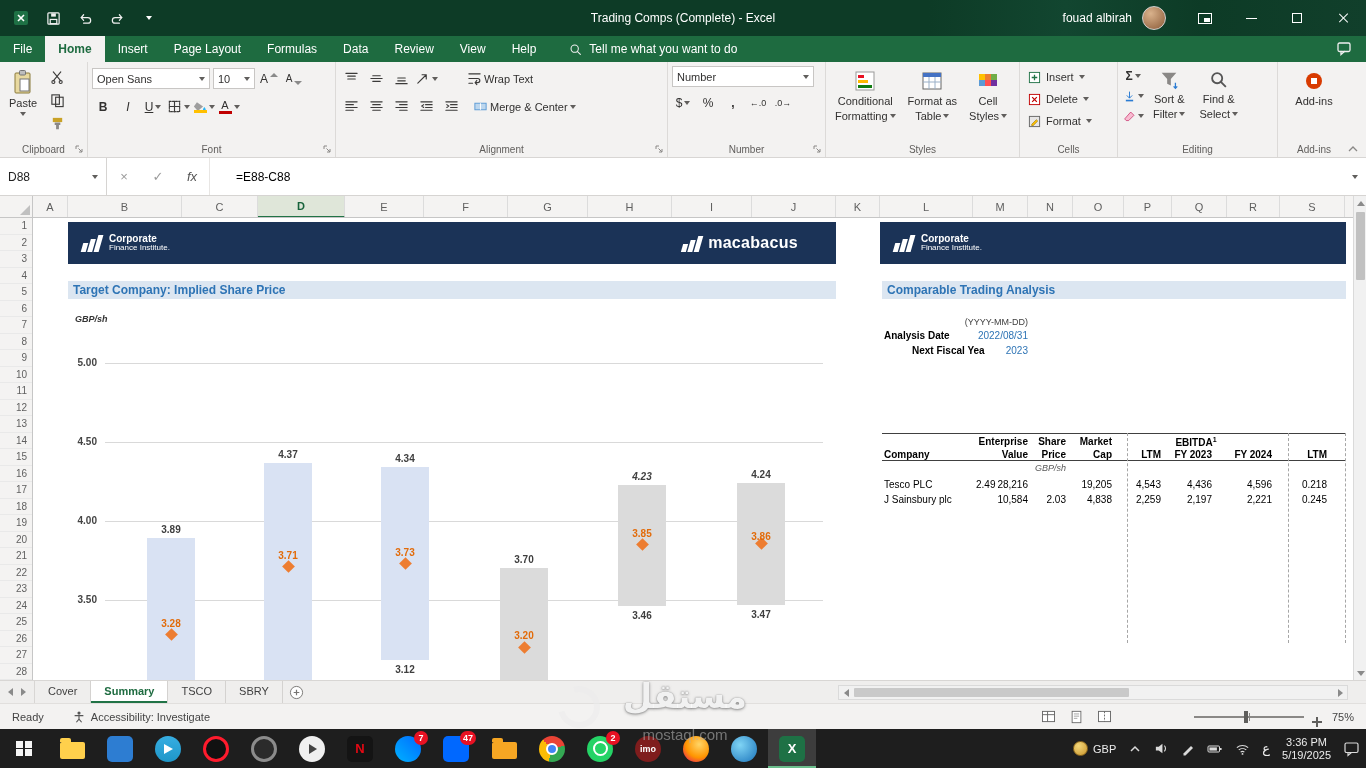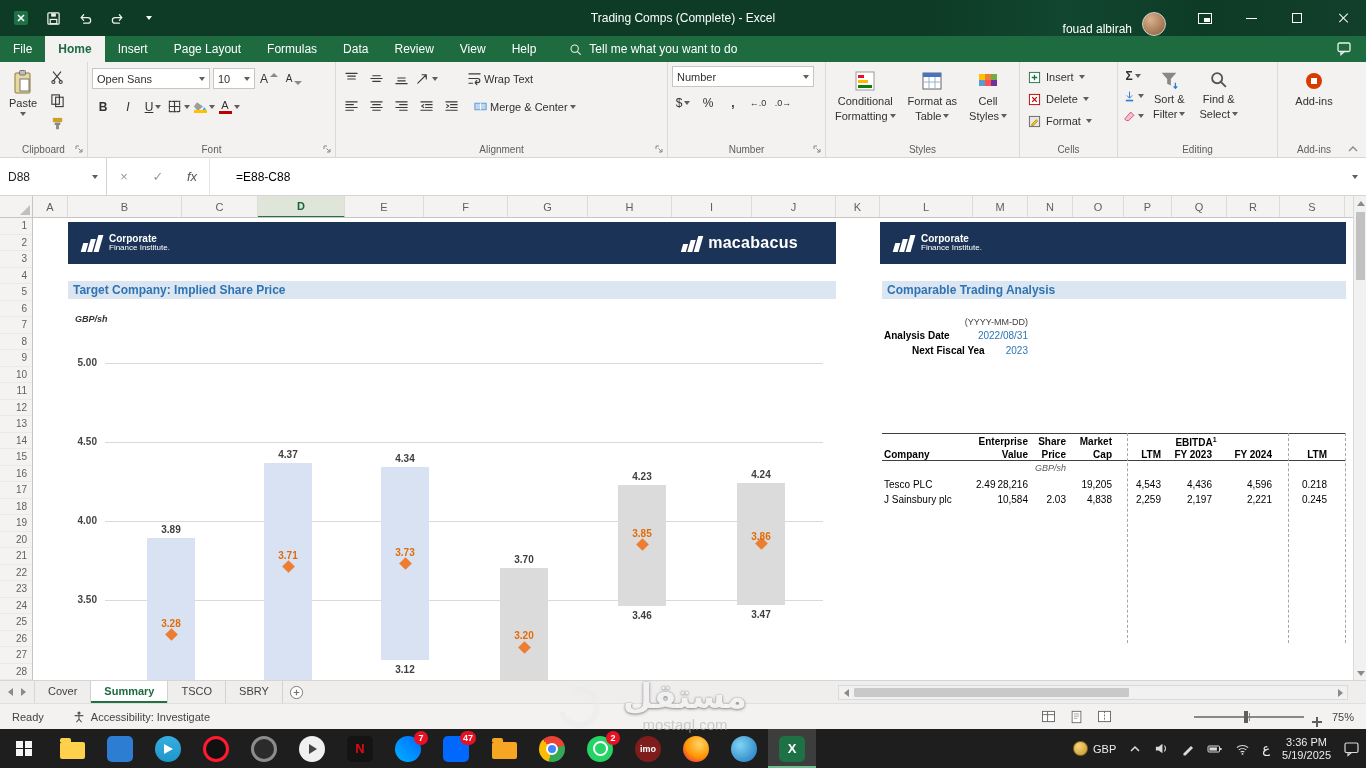--- a/index.html
+++ b/index.html
@@ -9,21 +9,21 @@
 svg{display:block;}
 .s{stroke:#3B3A39;fill:none;stroke-width:1.2;stroke-linecap:round;}
 .sw{stroke:#F0F0F0;fill:none;stroke-width:1.3;stroke-linecap:round;}
 .dd{width:0;height:0;border-left:3px solid transparent;border-right:3px solid transparent;border-top:4px solid #605E5C;display:inline-block;}
 .ddw{border-top-color:#fff;}
 
 .titlebar{position:absolute;left:0;top:0;width:1366px;height:36px;background:linear-gradient(90deg,#0D3B26 0%,#0D3B26 68%,#124630 78%,#0D3B26 88%,#113F2B 100%);display:flex;align-items:center;color:#fff;}
 .qat{display:flex;align-items:center;gap:14px;padding-left:12px;}
 .qat-btn{width:18px;height:18px;display:flex;align-items:center;justify-content:center;}
 .tb-title{position:absolute;left:50%;transform:translateX(-50%);font-size:12px;color:#fff;white-space:nowrap;}
-.tb-right{position:absolute;right:0;top:0;height:36px;display:flex;align-items:flex-end;}
+.tb-right{position:absolute;right:0;top:0;height:36px;display:flex;align-items:center;}
 .tb-user{font-size:12px;color:#fff;margin-right:10px;}
 .avatar{width:24px;height:24px;border-radius:50%;background:radial-gradient(circle at 35% 30%,#d9b28c,#8a5a37);border:1px solid #cfcfcf;margin-right:16px;}
 .win-btn{width:46px;height:36px;display:flex;align-items:center;justify-content:center;position:relative;}
 .ic-min{width:11px;height:1px;background:#fff;}
 .ic-max{width:10px;height:10px;border:1px solid #fff;}
 .ic-close{position:relative;width:12px;height:12px;}
 .ic-close:before,.ic-close:after{content:"";position:absolute;left:5.5px;top:0;width:1.3px;height:12px;background:#fff;}
 .ic-close:before{transform:rotate(45deg);}.ic-close:after{transform:rotate(-45deg);}
 .ic-pip{width:14px;height:11px;border:1px solid #fff;position:relative;}
 .ic-pip:after{content:"";position:absolute;right:1px;bottom:1px;width:6px;height:4px;background:#fff;}
@@ -148,21 +148,21 @@
 .tb-badge{position:absolute;top:2px;right:4px;min-width:14px;height:14px;border-radius:7px;background:#E81123;color:#fff;font-size:9px;font-weight:bold;display:flex;align-items:center;justify-content:center;padding:0 3px;}
 .tray{margin-left:auto;display:flex;align-items:center;gap:12px;padding-right:6px;}
 .tray-item{display:flex;align-items:center;gap:5px;font-size:11px;color:#ECECEC;}
 .coin{width:15px;height:15px;border-radius:50%;background:radial-gradient(circle at 35% 30%,#F4D77A,#C9952C);border:1px solid #8F6A1E;}
 .tray-clock{display:flex;flex-direction:column;align-items:center;justify-content:center;font-size:11px;line-height:13px;color:#ECECEC;}
 .lang{font-size:13px;}
 
 .watermark{position:absolute;left:600px;top:678px;width:170px;text-align:center;z-index:80;pointer-events:none;}
 .wm-ring{position:absolute;left:-42px;top:8px;width:42px;height:42px;border:6px solid rgba(235,235,235,.55);border-left-color:transparent;border-radius:50%;transform:rotate(30deg);}
 .wm-ar{font-size:34px;font-weight:bold;color:rgba(255,255,255,.9);text-shadow:0 1px 3px rgba(110,110,110,.75),0 0 1px rgba(90,90,90,.8);line-height:36px;}
-.wm-dom{font-size:15px;color:rgba(175,175,175,.6);margin-top:2px;}
+.wm-dom{font-size:15px;color:rgba(175,175,175,.6);margin-top:12px;}
 </style>
 </head>
 <body>
 
 <div id="app">
 
   <div class="titlebar">
     <div class="qat">
       <div class="qat-btn">
         <svg width="16" height="16" viewBox="0 0 16 16">
@@ -733,21 +733,21 @@
       <div class="c-bar" style="left: 348px; top: 249.28px; width: 48px; height: 192.76px; background: rgb(217, 226, 243);"></div>
       <div class="c-val" style="left: 338px; top: 235.28px;">4.34</div>
       <div class="c-val" style="left: 338px; top: 446.04px;">3.12</div>
       <div class="c-marker" style="left: 367.5px; top: 341.16px; background: rgb(237, 125, 49);"></div>
       <div class="c-mval" style="left: 338px; top: 328.66px;">3.73</div>
       <div class="c-bar" style="left: 467px; top: 350.4px; width: 48px; height: 119.6px; background: rgb(219, 219, 219);"></div>
       <div class="c-val" style="left: 457px; top: 336.4px;">3.70</div>
       <div class="c-marker" style="left: 486.5px; top: 424.9px; background: rgb(237, 125, 49);"></div>
       <div class="c-mval" style="left: 457px; top: 412.4px;">3.20</div>
       <div class="c-bar" style="left: 585px; top: 266.66px; width: 48px; height: 121.66px; background: rgb(219, 219, 219);"></div>
-      <div class="c-val" style="left: 575px; top: 252.66px;">4.23</div>
+      <div class="c-val" style="left: 575px; top: 252.66px; font-style: italic;">4.23</div>
       <div class="c-val" style="left: 575px; top: 392.32px;">3.46</div>
       <div class="c-marker" style="left: 604.5px; top: 322.2px; background: rgb(237, 125, 49);"></div>
       <div class="c-mval" style="left: 575px; top: 309.7px;">3.85</div>
       <div class="c-bar" style="left: 704px; top: 265.08px; width: 48px; height: 121.66px; background: rgb(219, 219, 219);"></div>
       <div class="c-val" style="left: 694px; top: 251.08px;">4.24</div>
       <div class="c-val" style="left: 694px; top: 390.74px;">3.47</div>
       <div class="c-marker" style="left: 723.5px; top: 320.62px; background: rgb(237, 125, 49);"></div>
       <div class="c-mval" style="left: 694px; top: 313px;">3.86</div>
       <div class="an-note" style="left: 885px; top: 99px; width: 110px; text-align: right;">(YYYY-MM-DD)</div>
       <div class="an-label" style="left: 851px; top: 112px;">Analysis Date</div>

